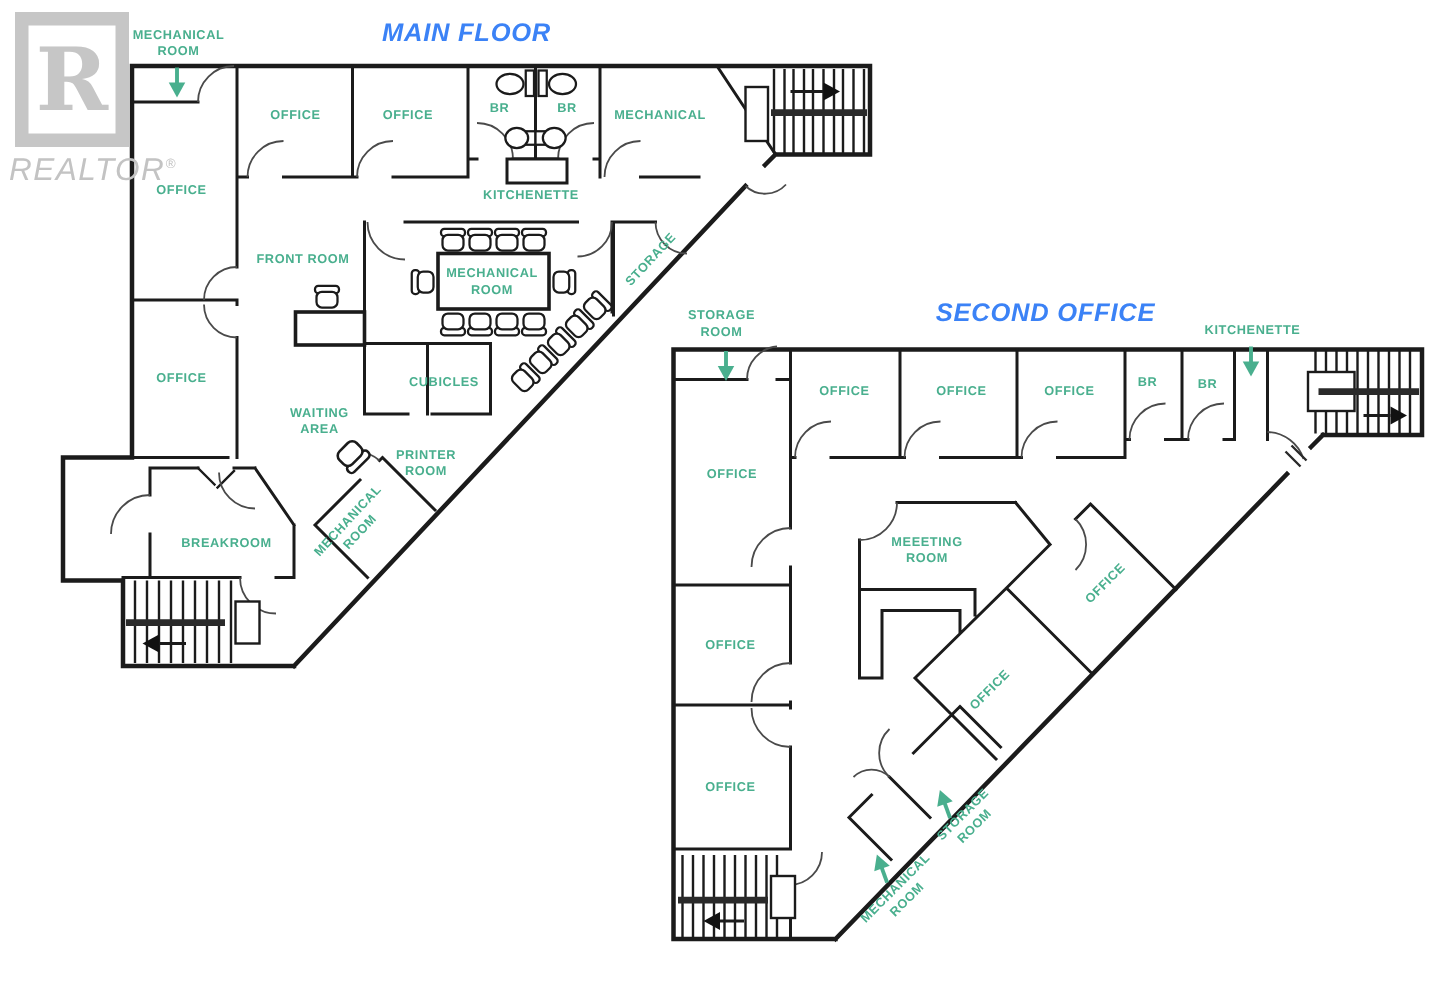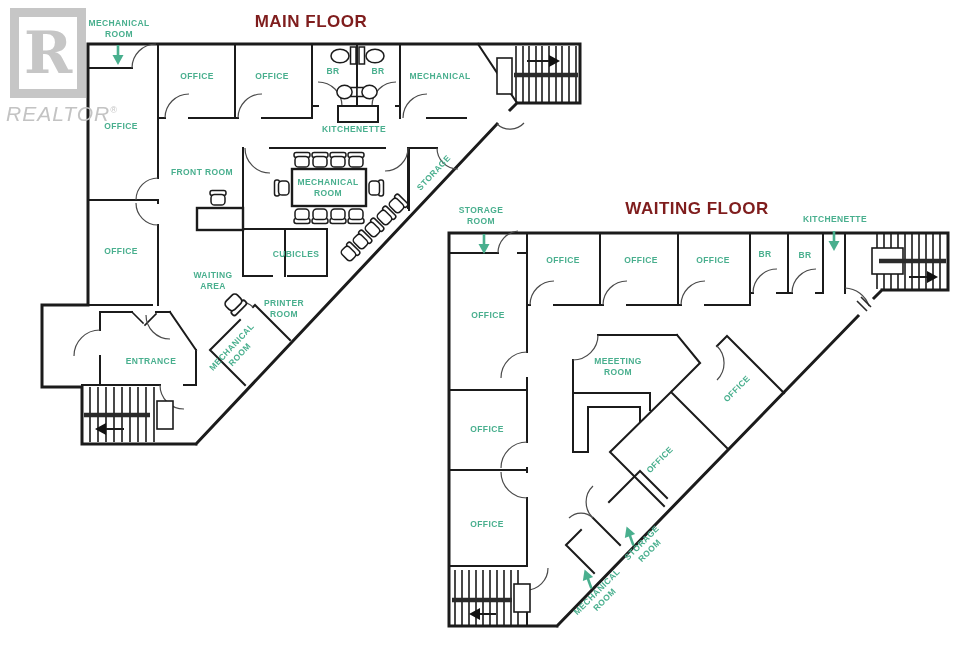--- a/index.html
+++ b/index.html
@@ -4,22 +4,22 @@
 <style>
   html,body{margin:0;padding:0;background:#fff;}
   #canvas{position:relative;width:961px;height:656px;background:#fff;overflow:hidden;
           font-family:"Liberation Sans", sans-serif;}
   #plan-svg{position:absolute;left:0;top:0;}
   .lbl{position:absolute;transform:translate(-50%,-50%);color:#49af8e;font-weight:bold;
        font-size:8.5px;letter-spacing:.4px;line-height:1.3;text-align:center;
        white-space:pre-line;pointer-events:none;}
   .lbl.rot45{transform:translate(-50%,-50%) rotate(-45deg);}
   .lbl.rot47{transform:translate(-50%,-50%) rotate(-47deg);}
-  .floor-title{position:absolute;transform:translate(-50%,-50%);color:#7f1d1d;font-weight:800;
-       font-size:17px;letter-spacing:.5px;white-space:nowrap;}
+  .floor-title{position:absolute;transform:translate(-50%,-50%);color:#3b82f6;font-weight:800;
+       font-size:17px;letter-spacing:.5px;white-space:nowrap;font-style:italic;}
   .logo-box{position:absolute;left:10px;top:8px;width:58px;height:72px;border:9px solid #c6c6c6;
        display:flex;align-items:center;justify-content:center;}
   .logo-r{font-family:"DejaVu Serif", serif;font-weight:bold;font-size:58px;color:#c6c6c6;line-height:1;}
   .logo-word{position:absolute;left:6px;top:102px;width:110px;color:#c3c3c3;font-size:21px;
        letter-spacing:1px;font-weight:400;white-space:nowrap;font-style:italic;}
   .logo-word sup{font-size:9px;}
 </style>
 </head>
 <body>
 
@@ -230,42 +230,42 @@
     <use href="#garrow" transform="translate(630,536) rotate(160)"></use>
   </g>
 </svg>
 
 <div class="logo-box">
   <span class="logo-r">R</span>
 </div>
 <div class="logo-word"><span>REALTOR</span><sup>®</sup></div>
 
 <div class="floor-title" style="left:311px;top:22px">MAIN FLOOR</div>
-<div class="floor-title" style="left:697px;top:209px">WAITING FLOOR</div>
+<div class="floor-title" style="left:697px;top:209px">SECOND OFFICE</div>
 
 <div class="lbl" style="left:119px;top:29px">MECHANICAL
 ROOM</div>
 <div class="lbl" style="left:197px;top:77px">OFFICE</div>
 <div class="lbl" style="left:272px;top:77px">OFFICE</div>
 <div class="lbl" style="left:333px;top:72px">BR</div>
 <div class="lbl" style="left:378px;top:72px">BR</div>
 <div class="lbl" style="left:440px;top:77px">MECHANICAL</div>
 <div class="lbl" style="left:121px;top:127px">OFFICE</div>
 <div class="lbl" style="left:354px;top:130px">KITCHENETTE</div>
 <div class="lbl" style="left:202px;top:173px">FRONT ROOM</div>
 <div class="lbl" style="left:328px;top:188px">MECHANICAL
 ROOM</div>
 <div class="lbl rot47" style="left:434px;top:173px">STORAGE</div>
 <div class="lbl" style="left:121px;top:252px">OFFICE</div>
 <div class="lbl" style="left:296px;top:255px">CUBICLES</div>
 <div class="lbl" style="left:213px;top:281px">WAITING
 AREA</div>
 <div class="lbl" style="left:284px;top:309px">PRINTER
 ROOM</div>
-<div class="lbl" style="left:151px;top:362px">ENTRANCE</div>
+<div class="lbl" style="left:151px;top:362px">BREAKROOM</div>
 <div class="lbl rot47" style="left:236px;top:351px">MECHANICAL
 ROOM</div>
 
 <div class="lbl" style="left:481px;top:216px">STORAGE
 ROOM</div>
 <div class="lbl" style="left:563px;top:261px">OFFICE</div>
 <div class="lbl" style="left:641px;top:261px">OFFICE</div>
 <div class="lbl" style="left:713px;top:261px">OFFICE</div>
 <div class="lbl" style="left:765px;top:255px">BR</div>
 <div class="lbl" style="left:805px;top:256px">BR</div>

